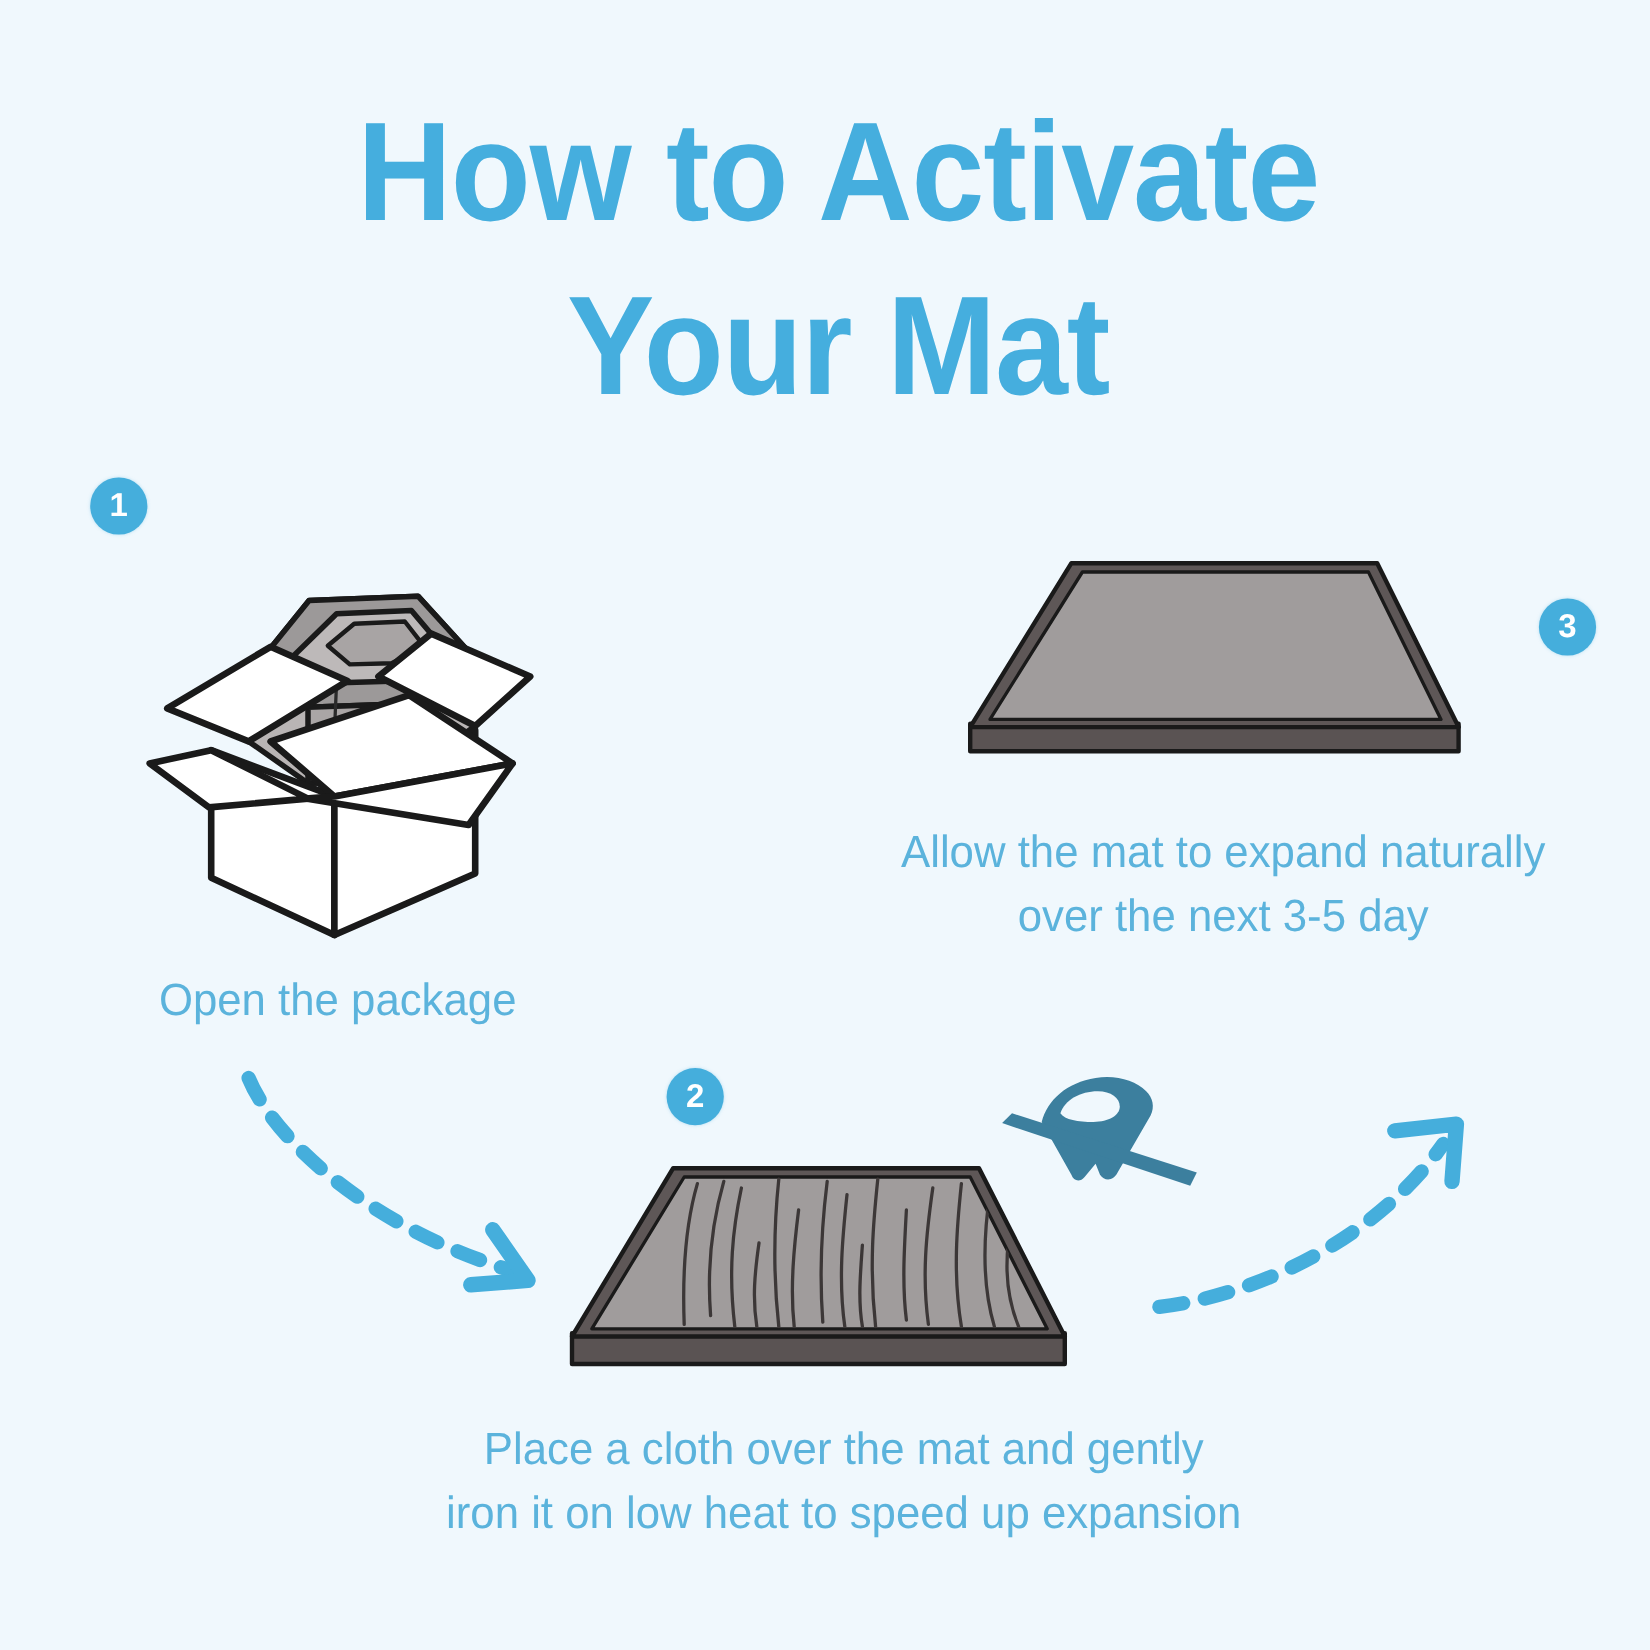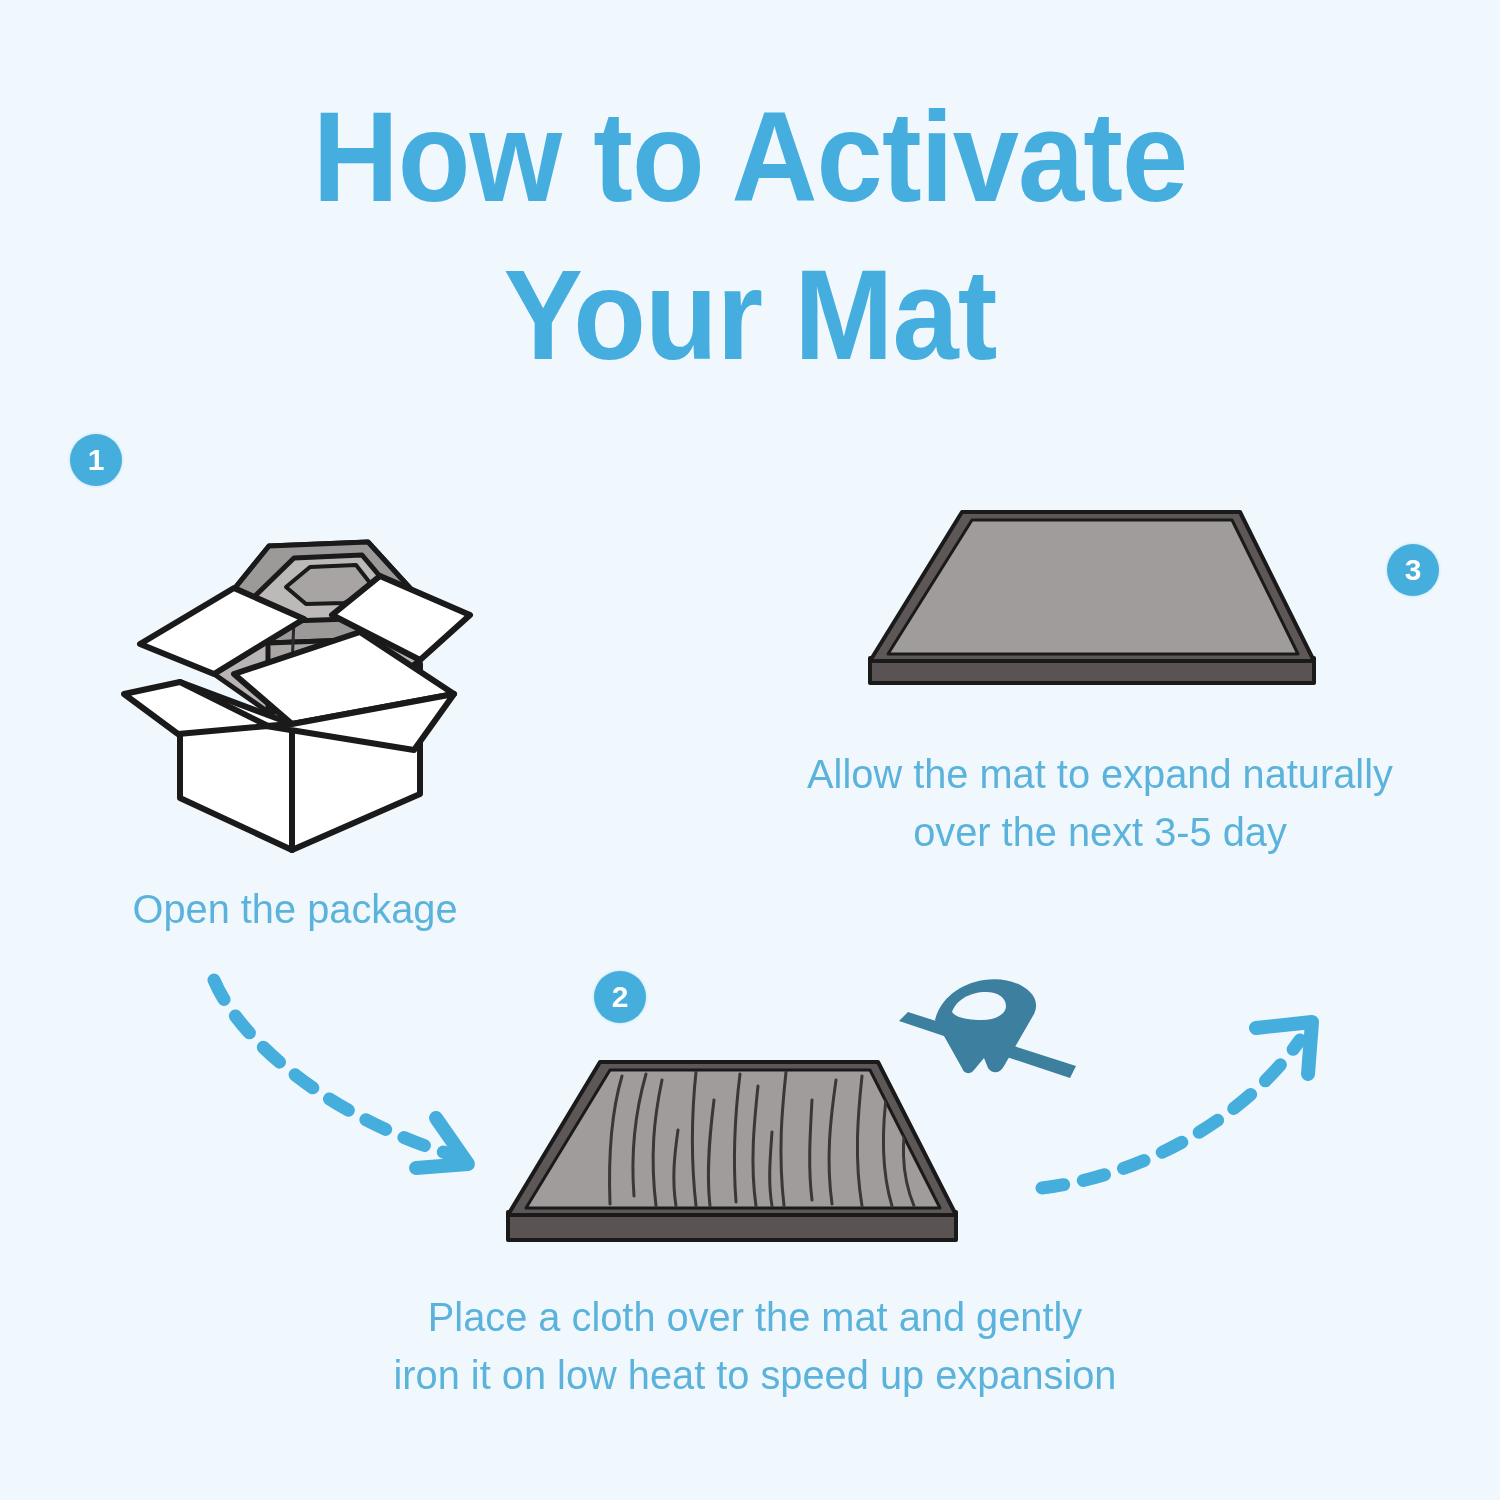--- a/index.html
+++ b/index.html
@@ -3,21 +3,21 @@
 <meta charset="utf-8">
 <style>
   html,body{margin:0;padding:0;}
   body{
     width:1500px;height:1500px;
     background:#F0F8FD;
     font-family:"Liberation Sans", sans-serif;
     overflow:hidden;
     position:relative;
   }
-  .stage{position:absolute;left:0;top:0;width:1436px;height:1500px;}
+  .stage{position:absolute;left:12px;top:0;width:1436px;height:1500px;}
 
   
   .title{
     position:absolute;left:0;top:78px;width:1500px;
     text-align:center;
     color:#45AEDE;
     font-weight:bold;
     font-size:128px;
     line-height:158px;
     letter-spacing:-1px;

